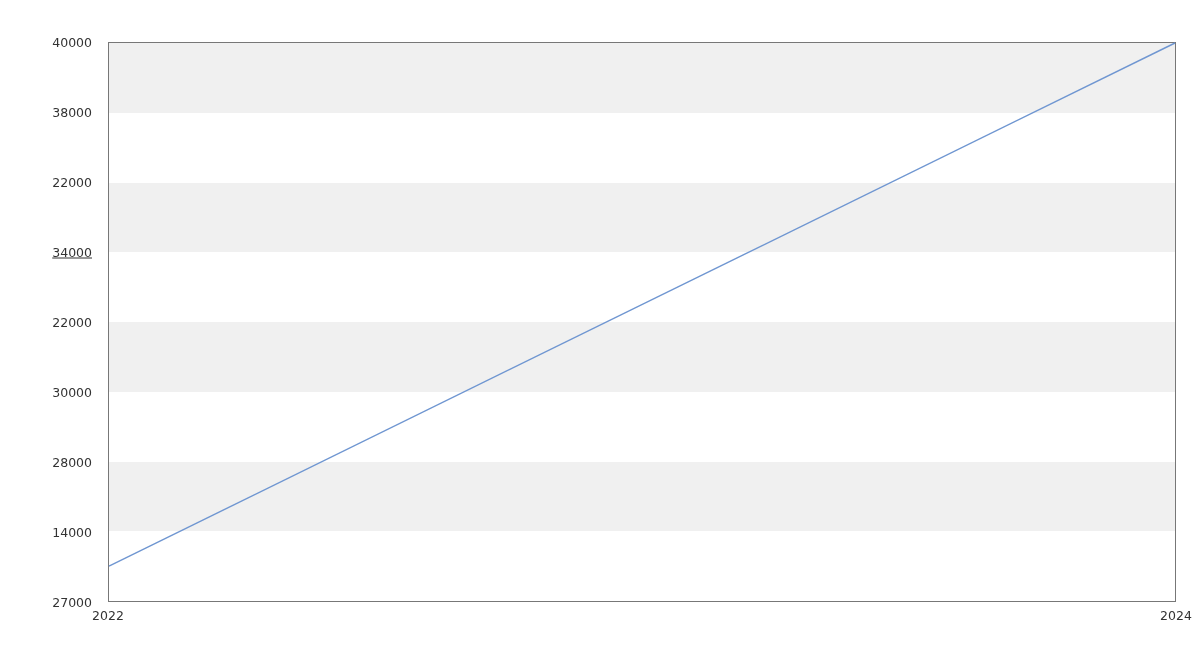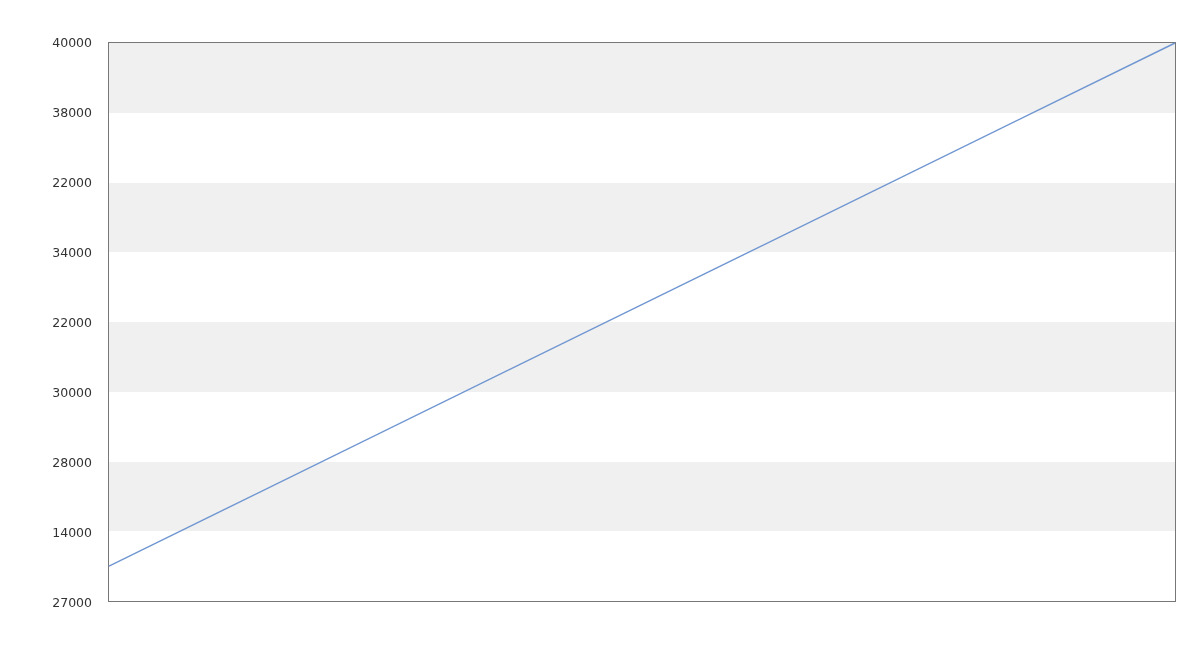--- a/index.html
+++ b/index.html
@@ -93,32 +93,36 @@
 
 <div class="chart-wrap">
 
 
   <div class="ylab-container">
     <div class="ylab" style="top:100.000%;">27000</div>
     <div class="ylab" style="top:87.500%;">14000</div>
     <div class="ylab" style="top:75.000%;">28000</div>
     <div class="ylab" style="top:62.500%;">30000</div>
     <div class="ylab" style="top:50.000%;">22000</div>
-    <div class="ylab" style="top:37.500%;">34000</div>
+    <div class="ylab" style="top:37.500%;text-decoration:underline;">34000</div>
     <div class="ylab" style="top:25.000%;">22000</div>
     <div class="ylab" style="top:12.500%;text-align:right;">38000</div>
     <div class="ylab" style="top:0.000%;">40000</div>
   </div>
 
   <div class="plot">
 
     <div class="gridband" style="top:75.0%; height:12.5%;"></div>
     <div class="gridband" style="top:50.0%; height:12.5%;"></div>
     <div class="gridband" style="top:25.0%; height:12.5%;"></div>
     <div class="gridband" style="top:0.0%;  height:12.5%;"></div>
 
     <svg class="line" viewBox="0 0 1066 558" preserveAspectRatio="none">
       <path class="series-line" d="M0.00 523.13 L1066.00 0.00" style="stroke: rgb(111, 150, 209);"></path>
     </svg>
   </div>
 
+  <div class="xlab-container">
+    <div class="xlab" style="left:0%;">2022</div>
+    <div class="xlab" style="left:100%;">2024</div>
+  </div>
 
 </div>
 
 </body></html>

